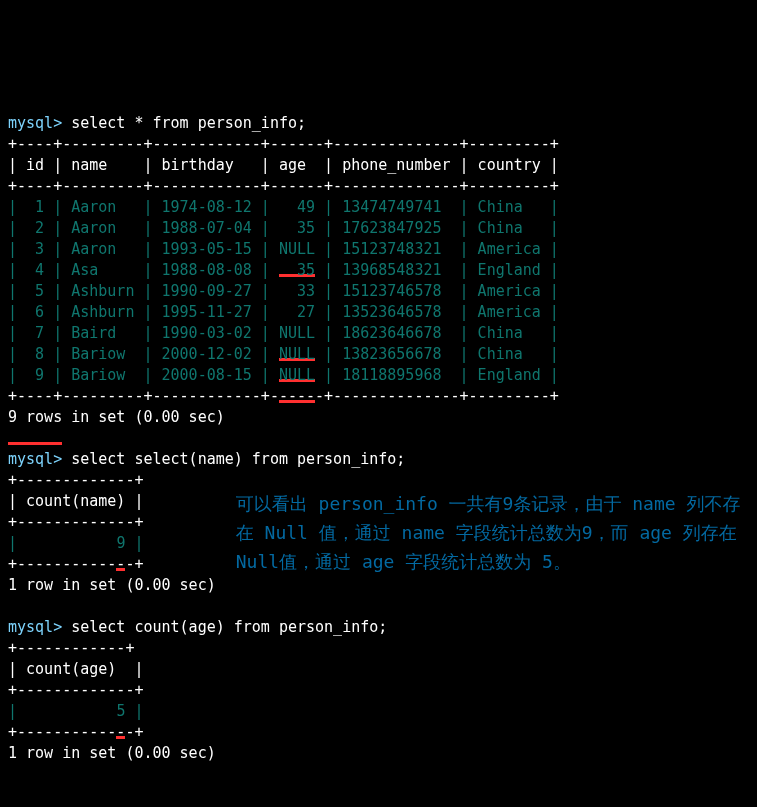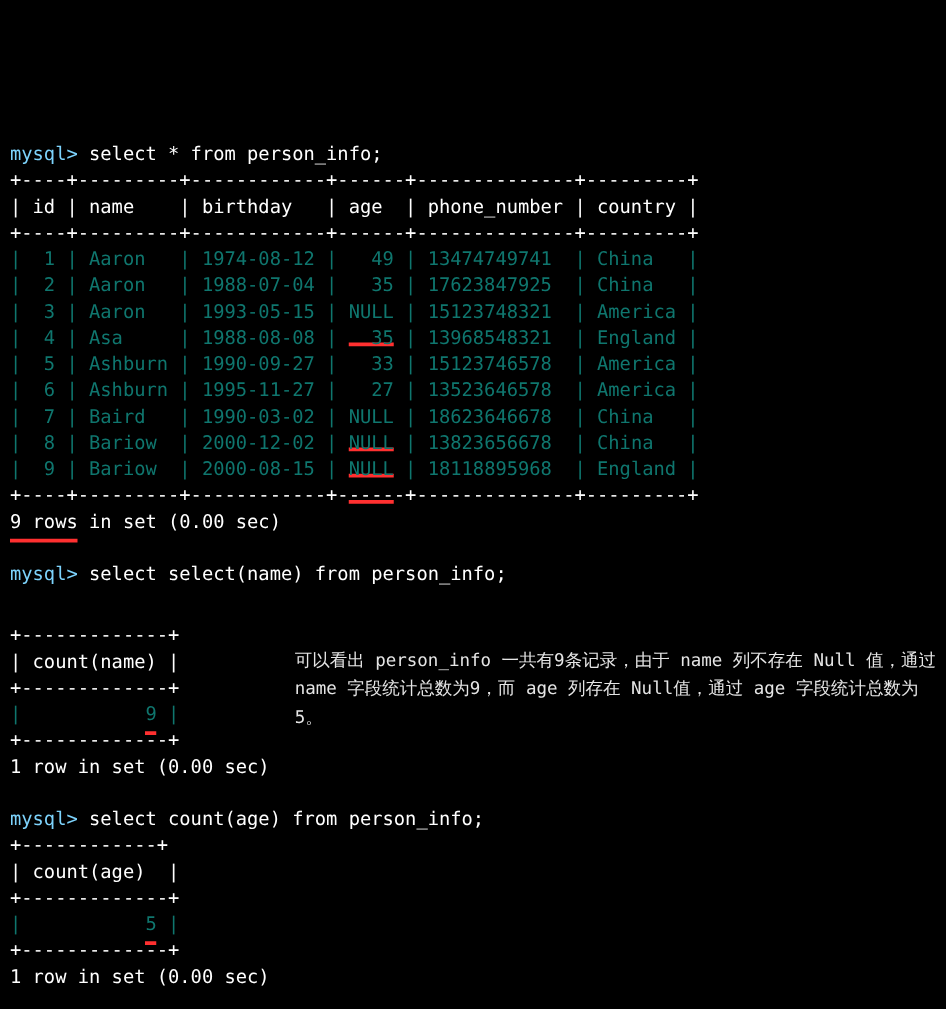--- a/index.html
+++ b/index.html
@@ -12,24 +12,24 @@
     line-height: 1.4;
     width: 741px;
     white-space: pre;
   }
   .prompt { color: #7dd3fc; }
   .cmd   { color: #fff; margin-top: 40px; }
   .sep   { color: #fff; }
   .hdr   { color: #fff; }
   .cell  { color: #0f766e; }
   .status{ color: #fff; }
-  .comment { color: #e5e5e5; white-space: normal; font-size: 14px; line-height: 1.6;}
+  .comment { color: #0369a1; white-space: normal; font-size: 18px; line-height: 1.6;}
   .null-mark { border-bottom: 3px solid #ff3030; padding-bottom: 16px; }
-  .red-mark  { border-bottom: 3px solid #ff3030; padding-bottom: 5px; }
-  .flex-row { display: flex; align-items: flex-start; margin-top: 28px; }
+  .red-mark  { border-bottom: 3px solid #ff3030; padding-bottom: 16px; }
+  .flex-row { display: flex; align-items: flex-start; }
   .flex-left { flex: 0 0 auto; }
   .flex-right { flex: 1 1 auto; padding-left: 20px; padding-top: 20px; }
 </style>
 </head>
 <body>
 
 
 
 <div>
 <span class="prompt">mysql&gt;</span> <span class="cmd">select * from person_info;</span>

